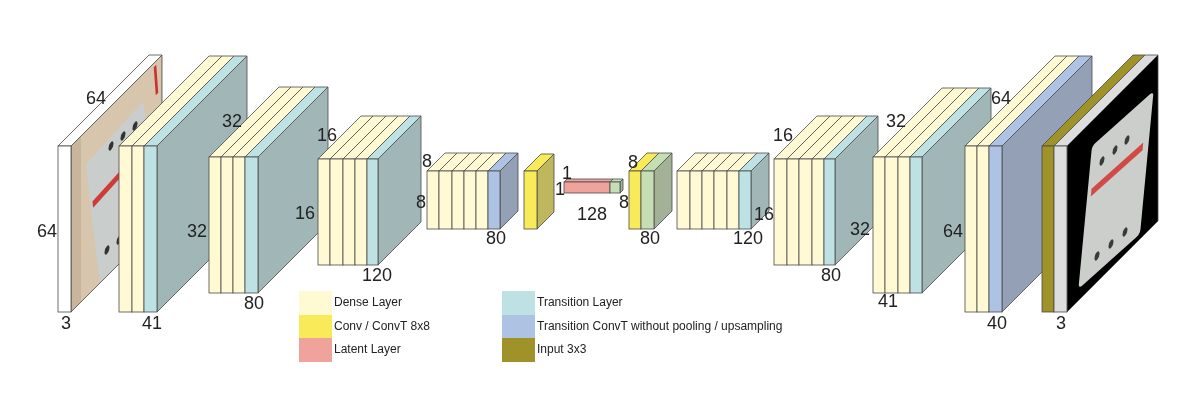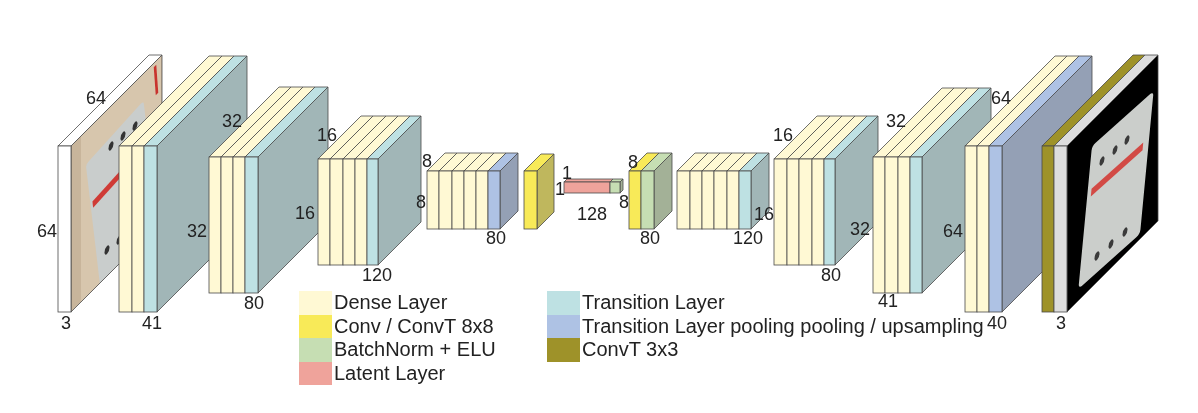--- a/index.html
+++ b/index.html
@@ -1,22 +1,22 @@
 <!DOCTYPE html>
 <html><head>
   <meta charset="utf-8">
   <style>
     html, body { margin: 0; padding: 0; background: #ffffff; }
     body { width: 1198px; height: 413px; position: relative; overflow: hidden;
            font-family: "Liberation Sans", sans-serif; }
     #diagram { position: absolute; left: 0; top: 0; }
     .dim-label { font-family: "Liberation Sans", sans-serif; font-size: 18px; fill: #222; text-anchor: middle; }
-    .legend { position: absolute; top: 291px; font-size: 20px; color: #222; }
+    .legend { position: absolute; top: 291px; font-size: 12px; color: #222; }
     .legend-left { left: 299px; }
-    .legend-right { left: 547px; }
+    .legend-right { left: 502px; }
     .legend-row { display: flex; align-items: center; height: 23.5px; }
     .swatch { width: 33px; height: 23.5px; flex: 0 0 33px; }
     .legend-text { padding-left: 2px; white-space: nowrap; line-height: 23px; }
   </style>
 </head>
 <body>
 
 <svg id="diagram" width="1198" height="413" viewBox="0 0 1198 413" xmlns="http://www.w3.org/2000/svg">
     <g>
       <defs>
@@ -218,34 +218,30 @@
 <div class="legend legend-left">
     <div class="legend-row">
       <span class="swatch" style="background: rgb(255, 249, 212);"></span>
       <span class="legend-text">Dense Layer</span>
     </div>
     <div class="legend-row">
       <span class="swatch" style="background: rgb(248, 234, 88);"></span>
       <span class="legend-text">Conv / ConvT 8x8</span>
     </div>
     <div class="legend-row">
-      <span class="swatch" style="background: rgb(198, 222, 179);"></span>
-      <span class="legend-text">BatchNorm + ELU</span>
-    </div>
-    <div class="legend-row">
       <span class="swatch" style="background: rgb(239, 163, 155);"></span>
       <span class="legend-text">Latent Layer</span>
     </div>
   </div>
 <div class="legend legend-right">
     <div class="legend-row">
       <span class="swatch" style="background: rgb(190, 225, 227);"></span>
       <span class="legend-text">Transition Layer</span>
     </div>
     <div class="legend-row">
       <span class="swatch" style="background: rgb(174, 194, 228);"></span>
-      <span class="legend-text">Transition Layer pooling pooling / upsampling</span>
+      <span class="legend-text">Transition ConvT without pooling / upsampling</span>
     </div>
     <div class="legend-row">
       <span class="swatch" style="background: rgb(158, 146, 41);"></span>
-      <span class="legend-text">ConvT 3x3</span>
+      <span class="legend-text">Input 3x3</span>
     </div>
   </div>
 
 </body></html>

